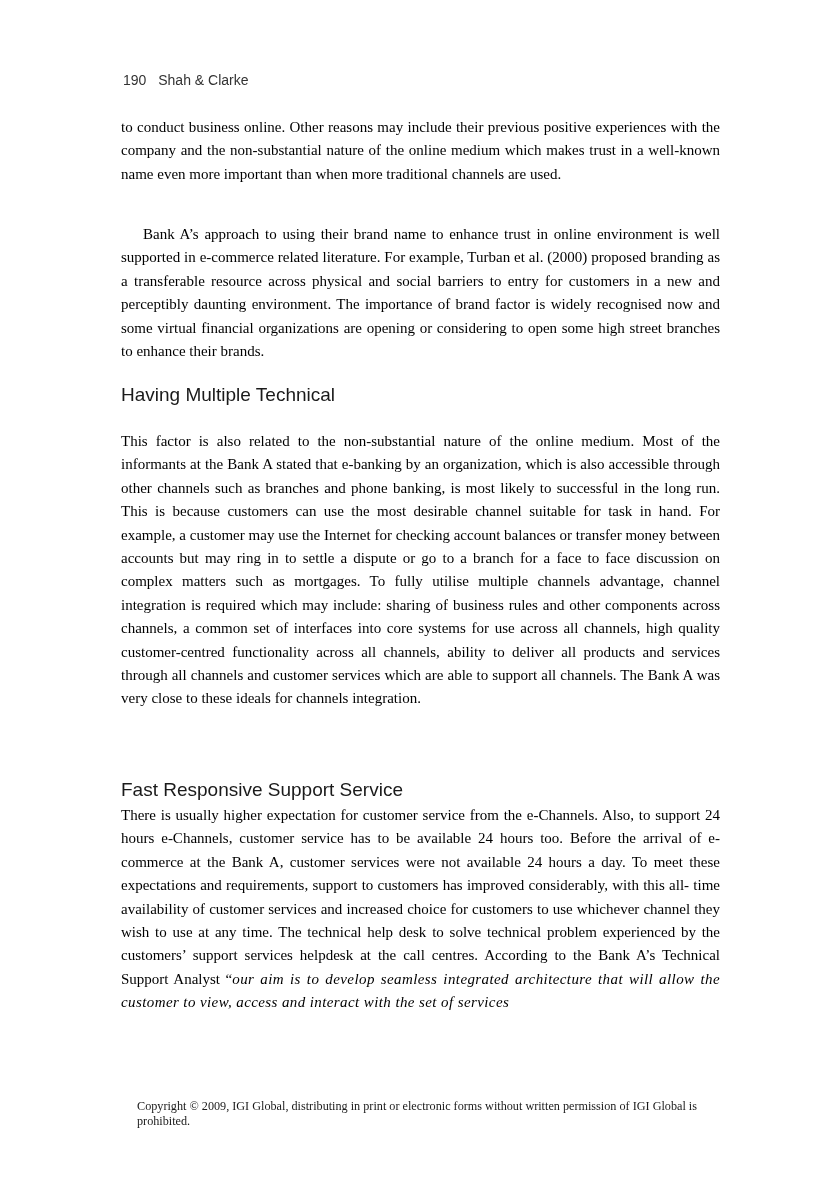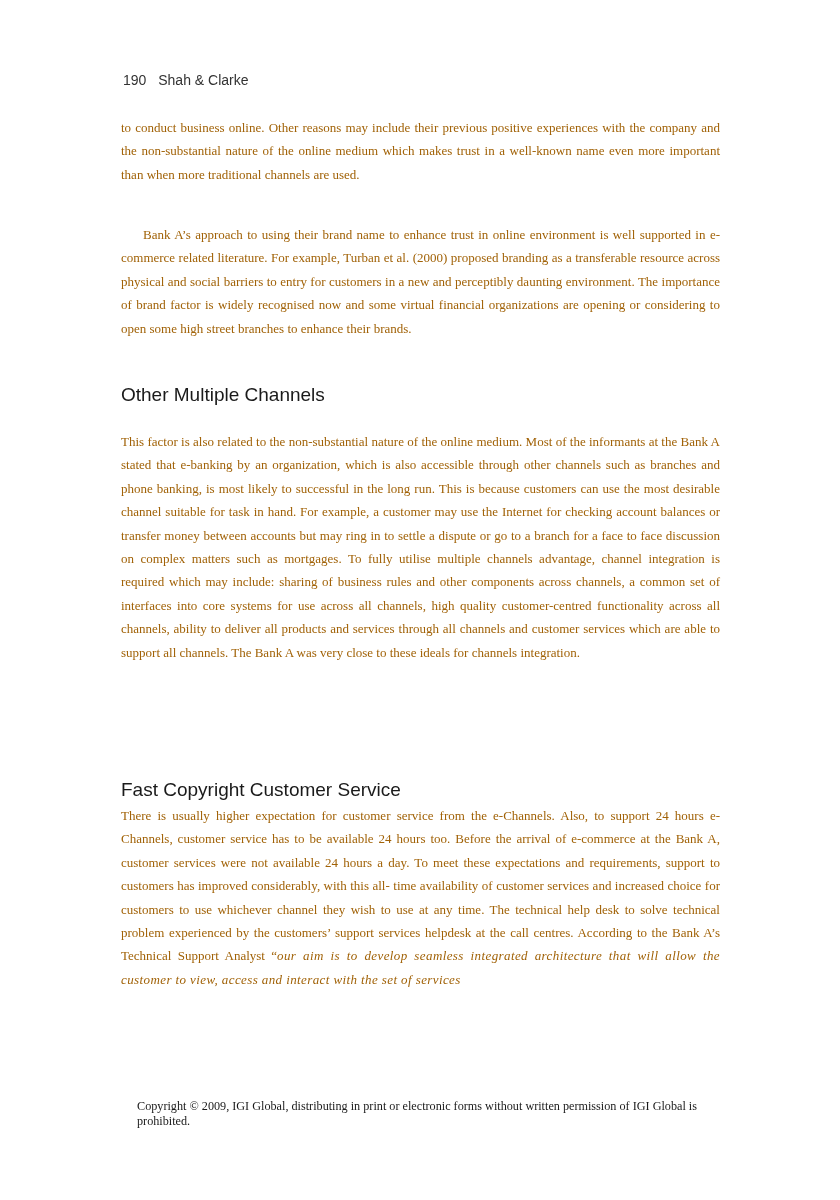--- a/index.html
+++ b/index.html
@@ -29,25 +29,25 @@
       color: #333;
       white-space: nowrap;
     }
     .running-head .pg {
       margin-right: 8px;
     }
     .running-head .authors {
     }
     .body-text {
       font-family: "Liberation Serif", serif;
-      font-size: 13px;
+      font-size: 15px;
       line-height: 23.4px;
       text-align: justify;
       margin: 0;
-      color: #a16207;
+      color: #000000;
     }
     .indent {
       text-indent: 22px;
     }
     .block1 { position: absolute; top: 116px; left: 0; width: 599px; }
     .block2 { position: absolute; top: 223px; left: 0; width: 599px; }
     .h2 {
       position: absolute;
       left: 0;
       font-family: "Liberation Sans", sans-serif;
@@ -82,20 +82,20 @@
 
 <div class="running-head">
   <span class="pg">190</span>
   <span class="authors">Shah &amp; Clarke</span>
 </div>
 
 <div class="page">
   <p class="body-text block1">to conduct business online. Other reasons may include their previous positive experiences with the company and the non-substantial nature of the online medium which makes trust in a well-known name even more important than when more traditional channels are used.</p>
   <p class="body-text indent block2">Bank A’s approach to using their brand name to enhance trust in online environment is well supported in e-commerce related literature. For example, Turban et al. (2000) proposed branding as a transferable resource across physical and social barriers to entry for customers in a new and perceptibly daunting environment. The importance of brand factor is widely recognised now and some virtual financial organizations are opening or considering to open some high street branches to enhance their brands.</p>
 
-  <h2 class="h2 h-multi">Other Multiple Channels</h2>
+  <h2 class="h2 h-multi">Having Multiple Technical</h2>
   <p class="body-text block3">This factor is also related to the non-substantial nature of the online medium. Most of the informants at the Bank A stated that e-banking by an organization, which is also accessible through other channels such as branches and phone banking, is most likely to successful in the long run. This is because customers can use the most desirable channel suitable for task in hand. For example, a customer may use the Internet for checking account balances or transfer money between accounts but may ring in to settle a dispute or go to a branch for a face to face discussion on complex matters such as mortgages. To fully utilise multiple channels advantage, channel integration is required which may include: sharing of business rules and other components across channels, a common set of interfaces into core systems for use across all channels, high quality customer-centred functionality across all channels, ability to deliver all products and services through all channels and customer services which are able to support all channels. The Bank A was very close to these ideals for channels integration.</p>
 
-  <h2 class="h2 h-fast">Fast Copyright Customer Service</h2>
+  <h2 class="h2 h-fast">Fast Responsive Support Service</h2>
   <p class="body-text block4"><span>There is usually higher expectation for customer service from the e-Channels. Also, to support 24 hours e-Channels, customer service has to be available 24 hours too. Before the arrival of e-commerce at the Bank A, customer services were not available 24 hours a day. To meet these expectations and requirements, support to customers has improved considerably, with this all- time availability of customer services and increased choice for customers to use whichever channel they wish to use at any time. The technical help desk to solve technical problem experienced by the customers’ support services helpdesk at the call centres. According to the Bank A’s Technical Support Analyst “</span><span class="quote">our aim is to develop seamless integrated architecture that will allow the customer to view, access and interact with the set of services</span></p>
 
   <p class="copyright">Copyright © 2009, IGI Global, distributing in print or electronic forms without written permission of IGI Global is prohibited.</p>
 </div>
 
 </body></html>

